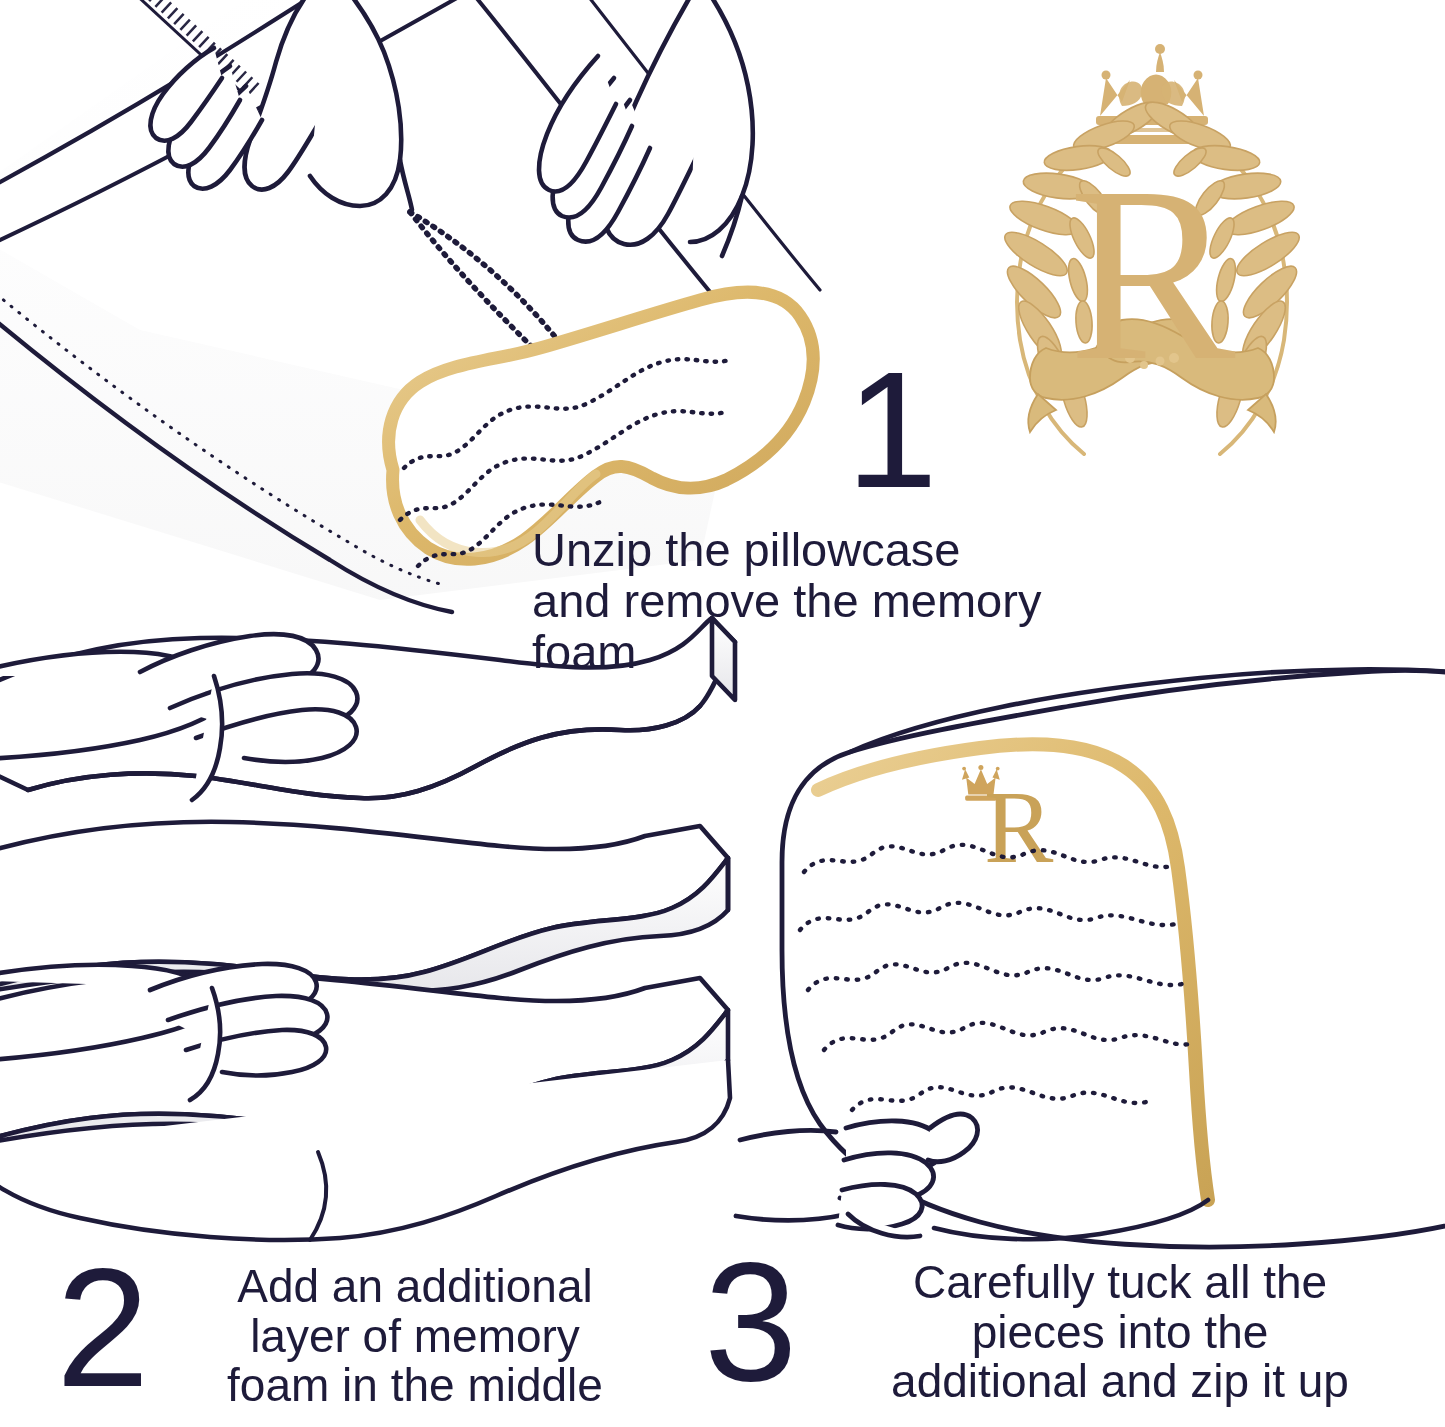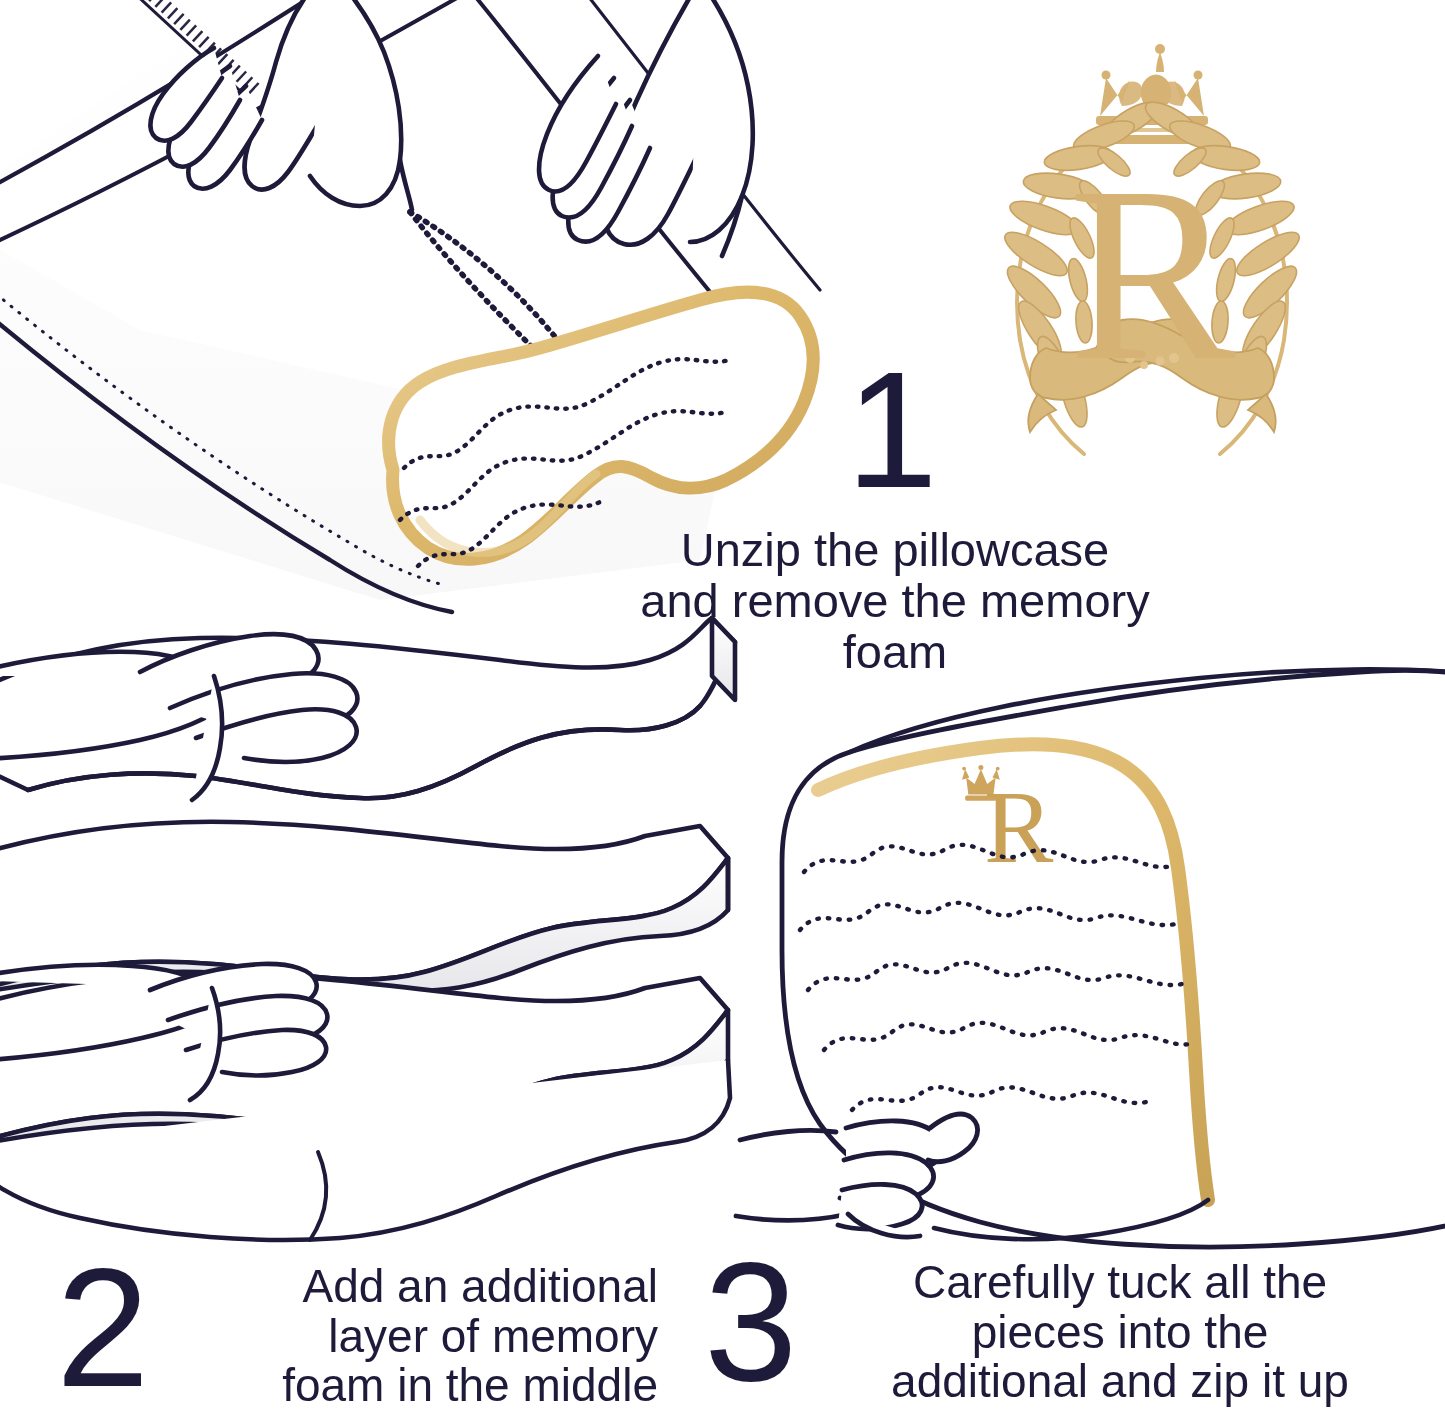--- a/index.html
+++ b/index.html
@@ -25,28 +25,28 @@
   .step-copy{
     position:absolute;
     font-family:"Liberation Sans", sans-serif;
     font-weight:400;
     color:#1e1b3a;
     line-height:1.08;
   }
 
   #num-1{ left:846px; top:348px; font-size:165px; }
   #copy-1{
-    left:545px; top:525px; width:700px;
-    font-size:47px; text-align:center;
+    left:532px; top:525px; width:700px;
+    font-size:47px; text-align:left;
   }
 
   #num-2{ left:56px; top:1244px; font-size:168px; }
   #copy-2{
     left:172px; top:1262px; width:486px;
-    font-size:46px; text-align:right;
+    font-size:46px; text-align:center;
   }
 
   #num-3{ left:704px; top:1238px; font-size:168px; }
   #copy-3{
     left:800px; top:1258px; width:640px;
     font-size:46px; text-align:center;
   }
 
   .nowrap{white-space:pre-line;}
 </style>

